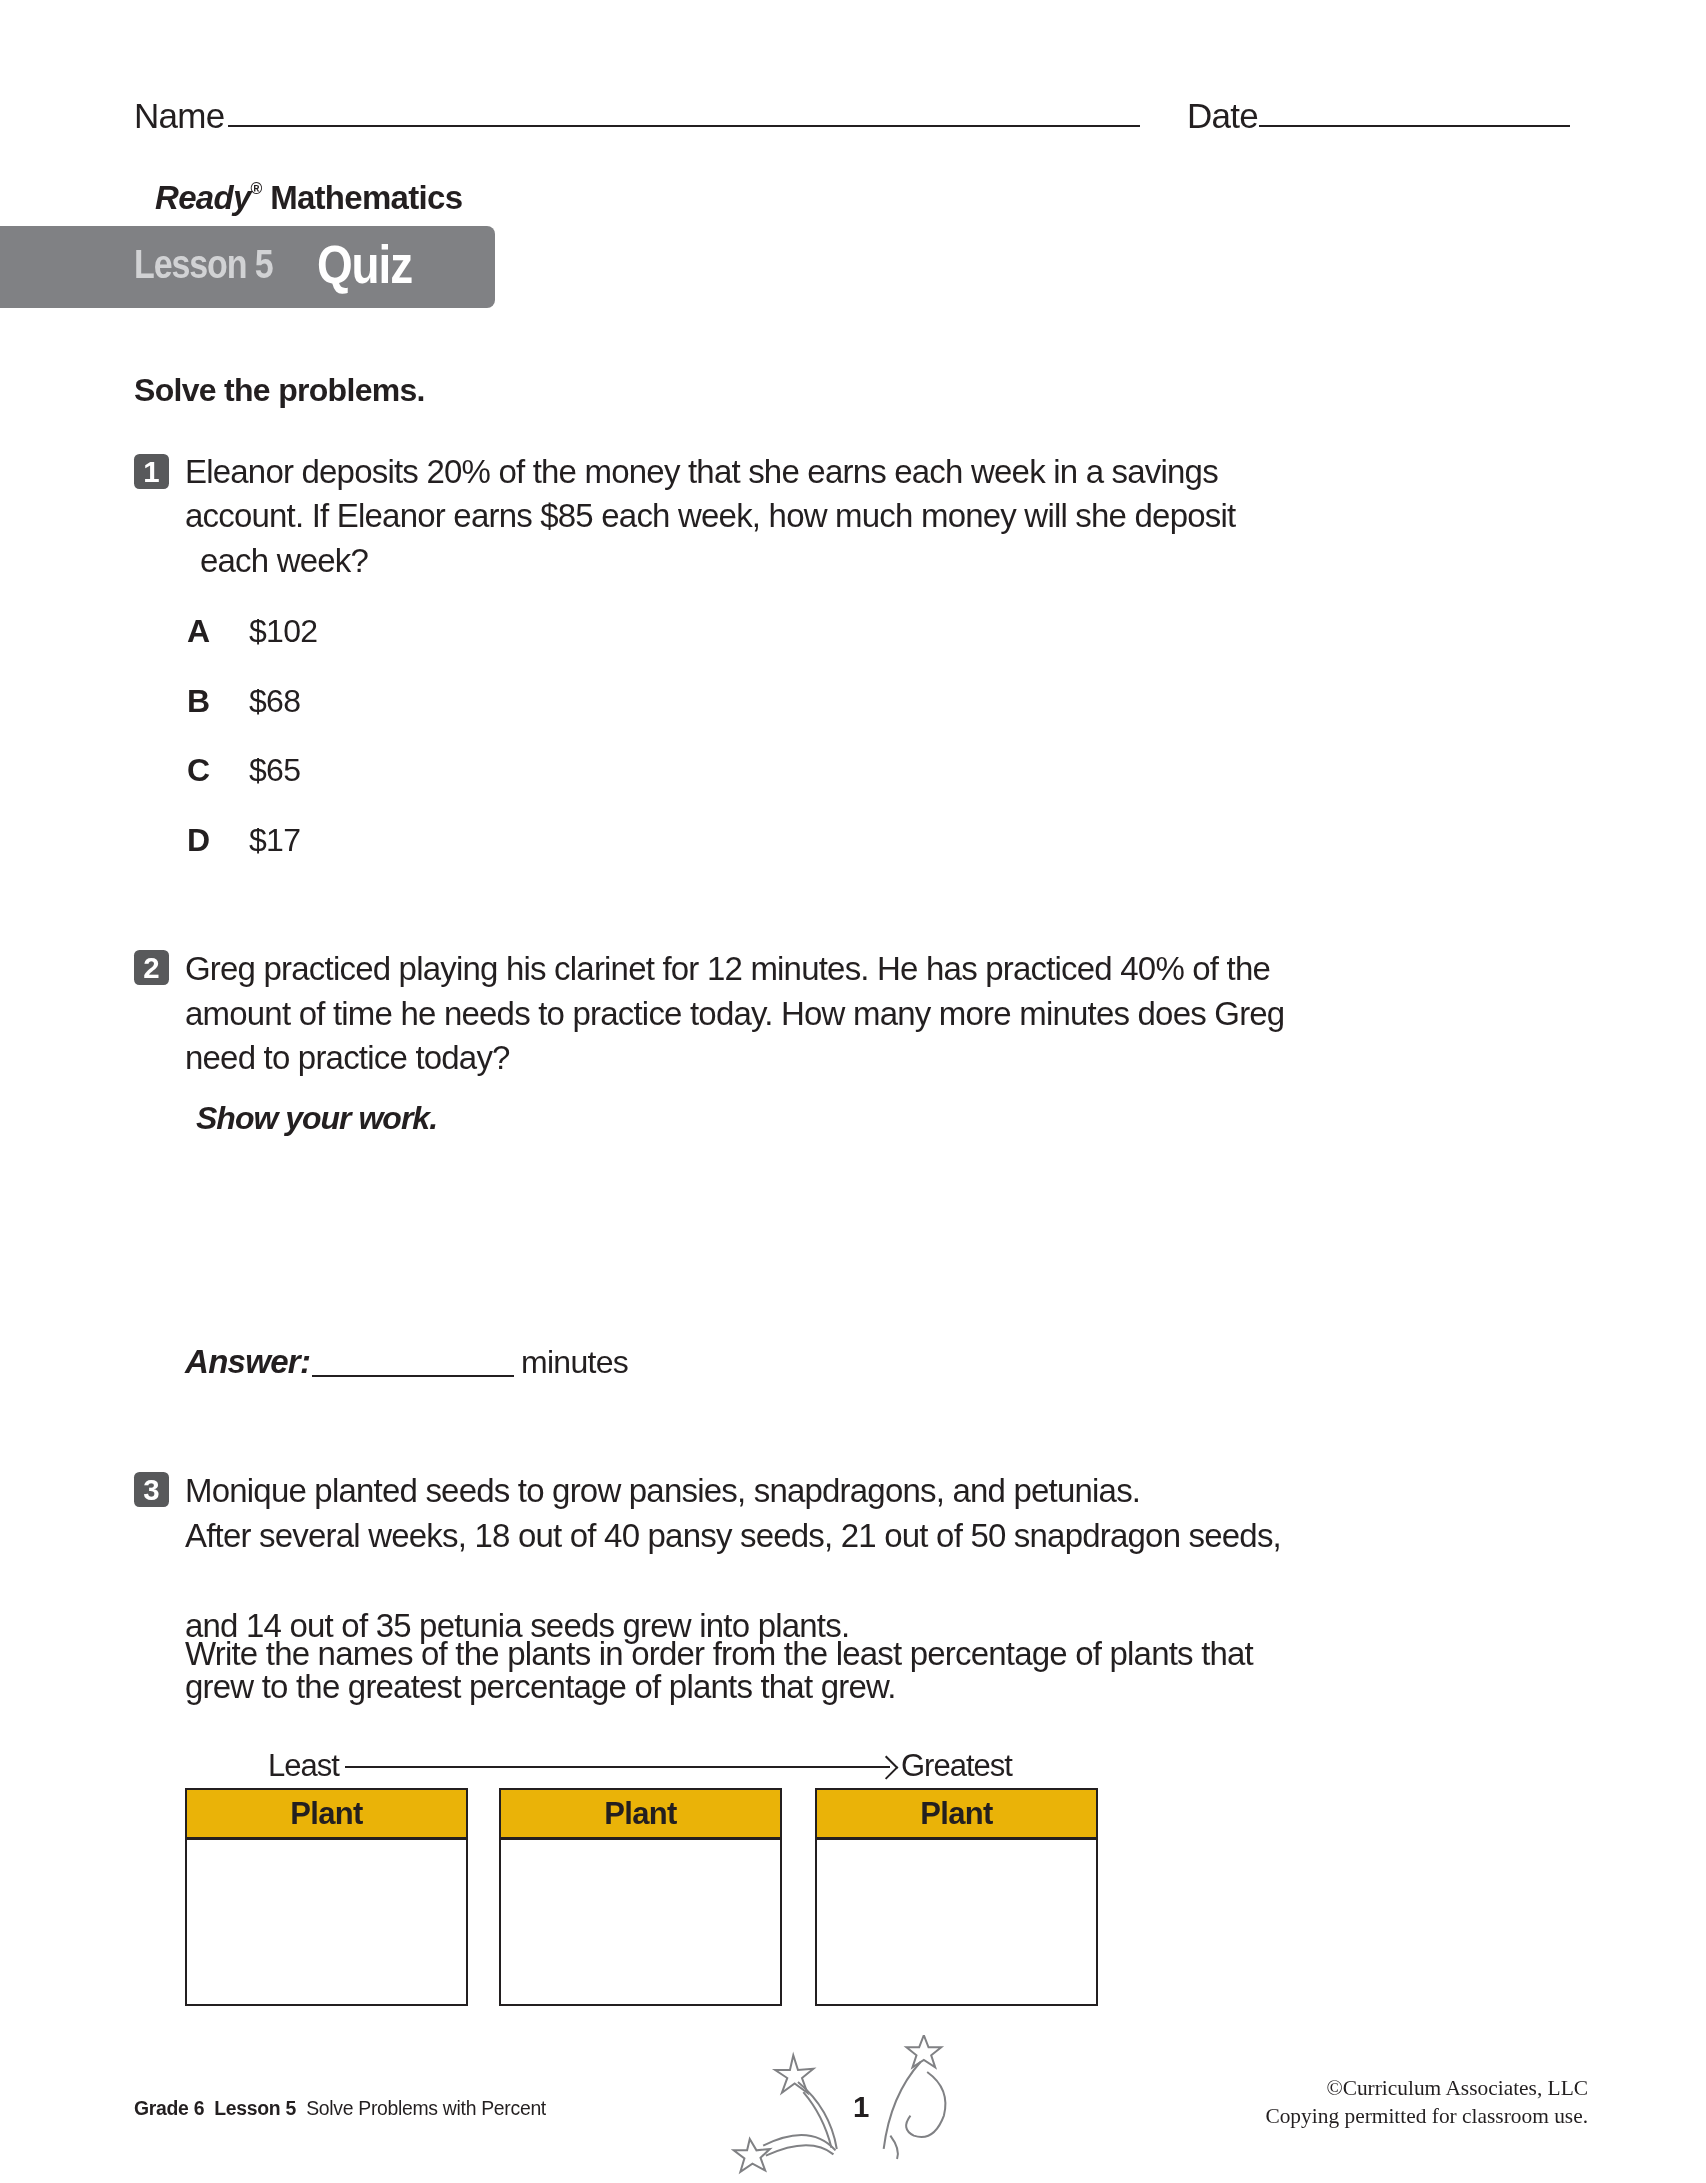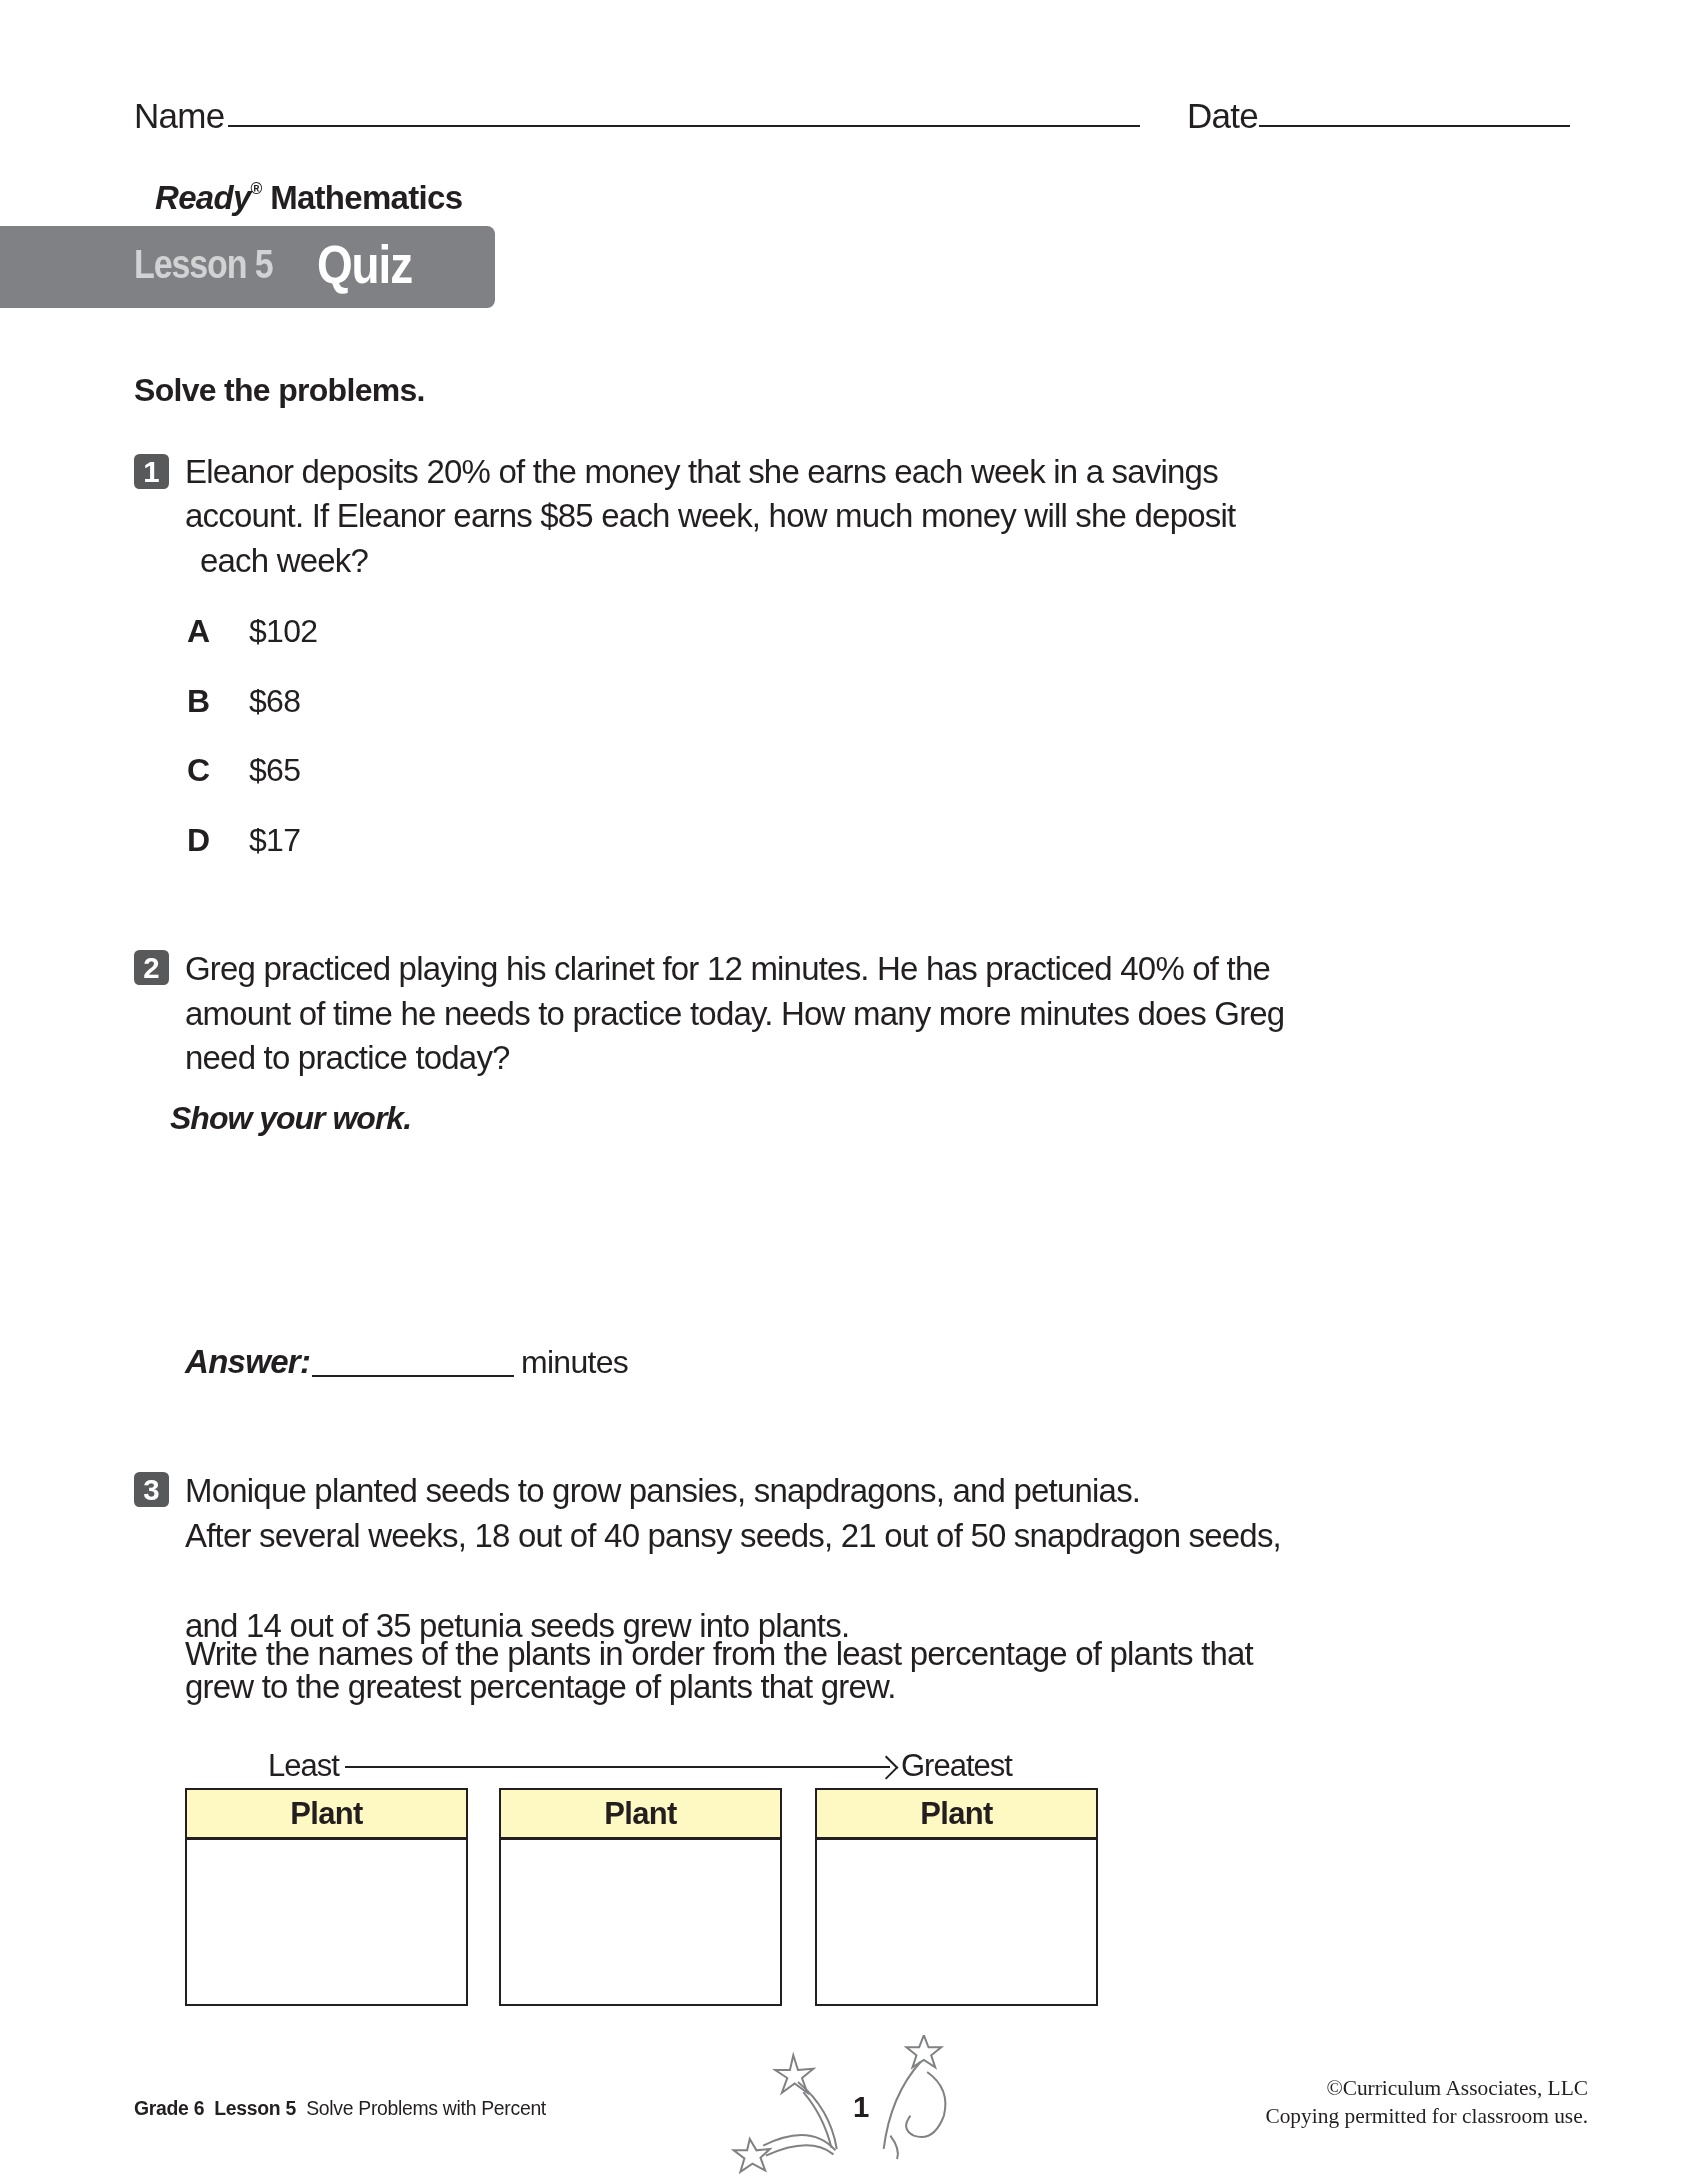--- a/index.html
+++ b/index.html
@@ -36,21 +36,21 @@
   .answer-label { font-size: 33px; font-weight: bold; font-style: italic; letter-spacing: -0.7px; }
   .answer-line { border-bottom: 2px solid #231f20; height: 0; }
   .answer-unit { font-size: 32px; letter-spacing: -0.7px; }
 
   .scale-label { font-size: 31px; letter-spacing: -1px; }
   .arrow-line { height: 2px; background: #231f20; }
   .arrow-head { width: 14.7px; height: 14.7px; border-top: 2px solid #231f20; border-right: 2px solid #231f20;
                 transform: rotate(45deg); }
 
   .plant-box { border: 2.7px solid #231f20; background: #fff; box-sizing: border-box; }
-  .plant-head { height: 50px; background: #fef9c3; border-bottom: 3.3px solid #231f20; box-sizing: border-box;
+  .plant-head { height: 50px; background: #eab308; border-bottom: 3.3px solid #231f20; box-sizing: border-box;
                 text-align: center; font-size: 31px; font-weight: bold; line-height: 47px; letter-spacing: -0.7px; }
 
   .footer-left { font-size: 19.4px; letter-spacing: -0.3px; }
   .footer-left b { font-weight: bold; }
   .page-num { font-size: 29.4px; font-weight: bold; }
   .footer-right { font-size: 21.4px; text-align: right; line-height: 28px; }
 </style>
 </head>
 <body>
 
@@ -86,21 +86,21 @@
   <span class="opt-letter" style="display:inline-block; width:62px;">C</span><span class="opt-value">$65</span>
 </div>
 <div class="abs" style="left:187px; top:822px;">
   <span class="opt-letter" style="display:inline-block; width:62px;">D</span><span class="opt-value">$17</span>
 </div>
 
 <div class="abs qbadge" style="left:134px; top:950px;">2</div>
 <div class="abs qline" style="left:185px; top:952px;">Greg practiced playing his clarinet for 12 minutes. He has practiced 40% of the</div>
 <div class="abs qline" style="left:185px; top:997px;">amount of time he needs to practice today. How many more minutes does Greg</div>
 <div class="abs qline" style="left:185px; top:1041px;">need to practice today?</div>
-<div class="abs show-work" style="left:170px; top:1100px;">Show your work.</div>
+<div class="abs show-work" style="left:196px; top:1100px;">Show your work.</div>
 
 <div class="abs" style="left:185px; top:1343px; height:40px;">
   <span class="answer-label">Answer:</span>
 </div>
 <div class="abs answer-line" style="left:312px; top:1375px; width:202px;"></div>
 <div class="abs answer-unit" style="left:521px; top:1344px;">minutes</div>
 
 <div class="abs qbadge" style="left:134px; top:1472px;">3</div>
 <div class="abs qline" style="left:185px; top:1474px;">Monique planted seeds to grow pansies, snapdragons, and petunias.</div>
 <div class="abs qline" style="left:185px; top:1519px;">After several weeks, 18 out of 40 pansy seeds, 21 out of 50 snapdragon seeds,</div>

